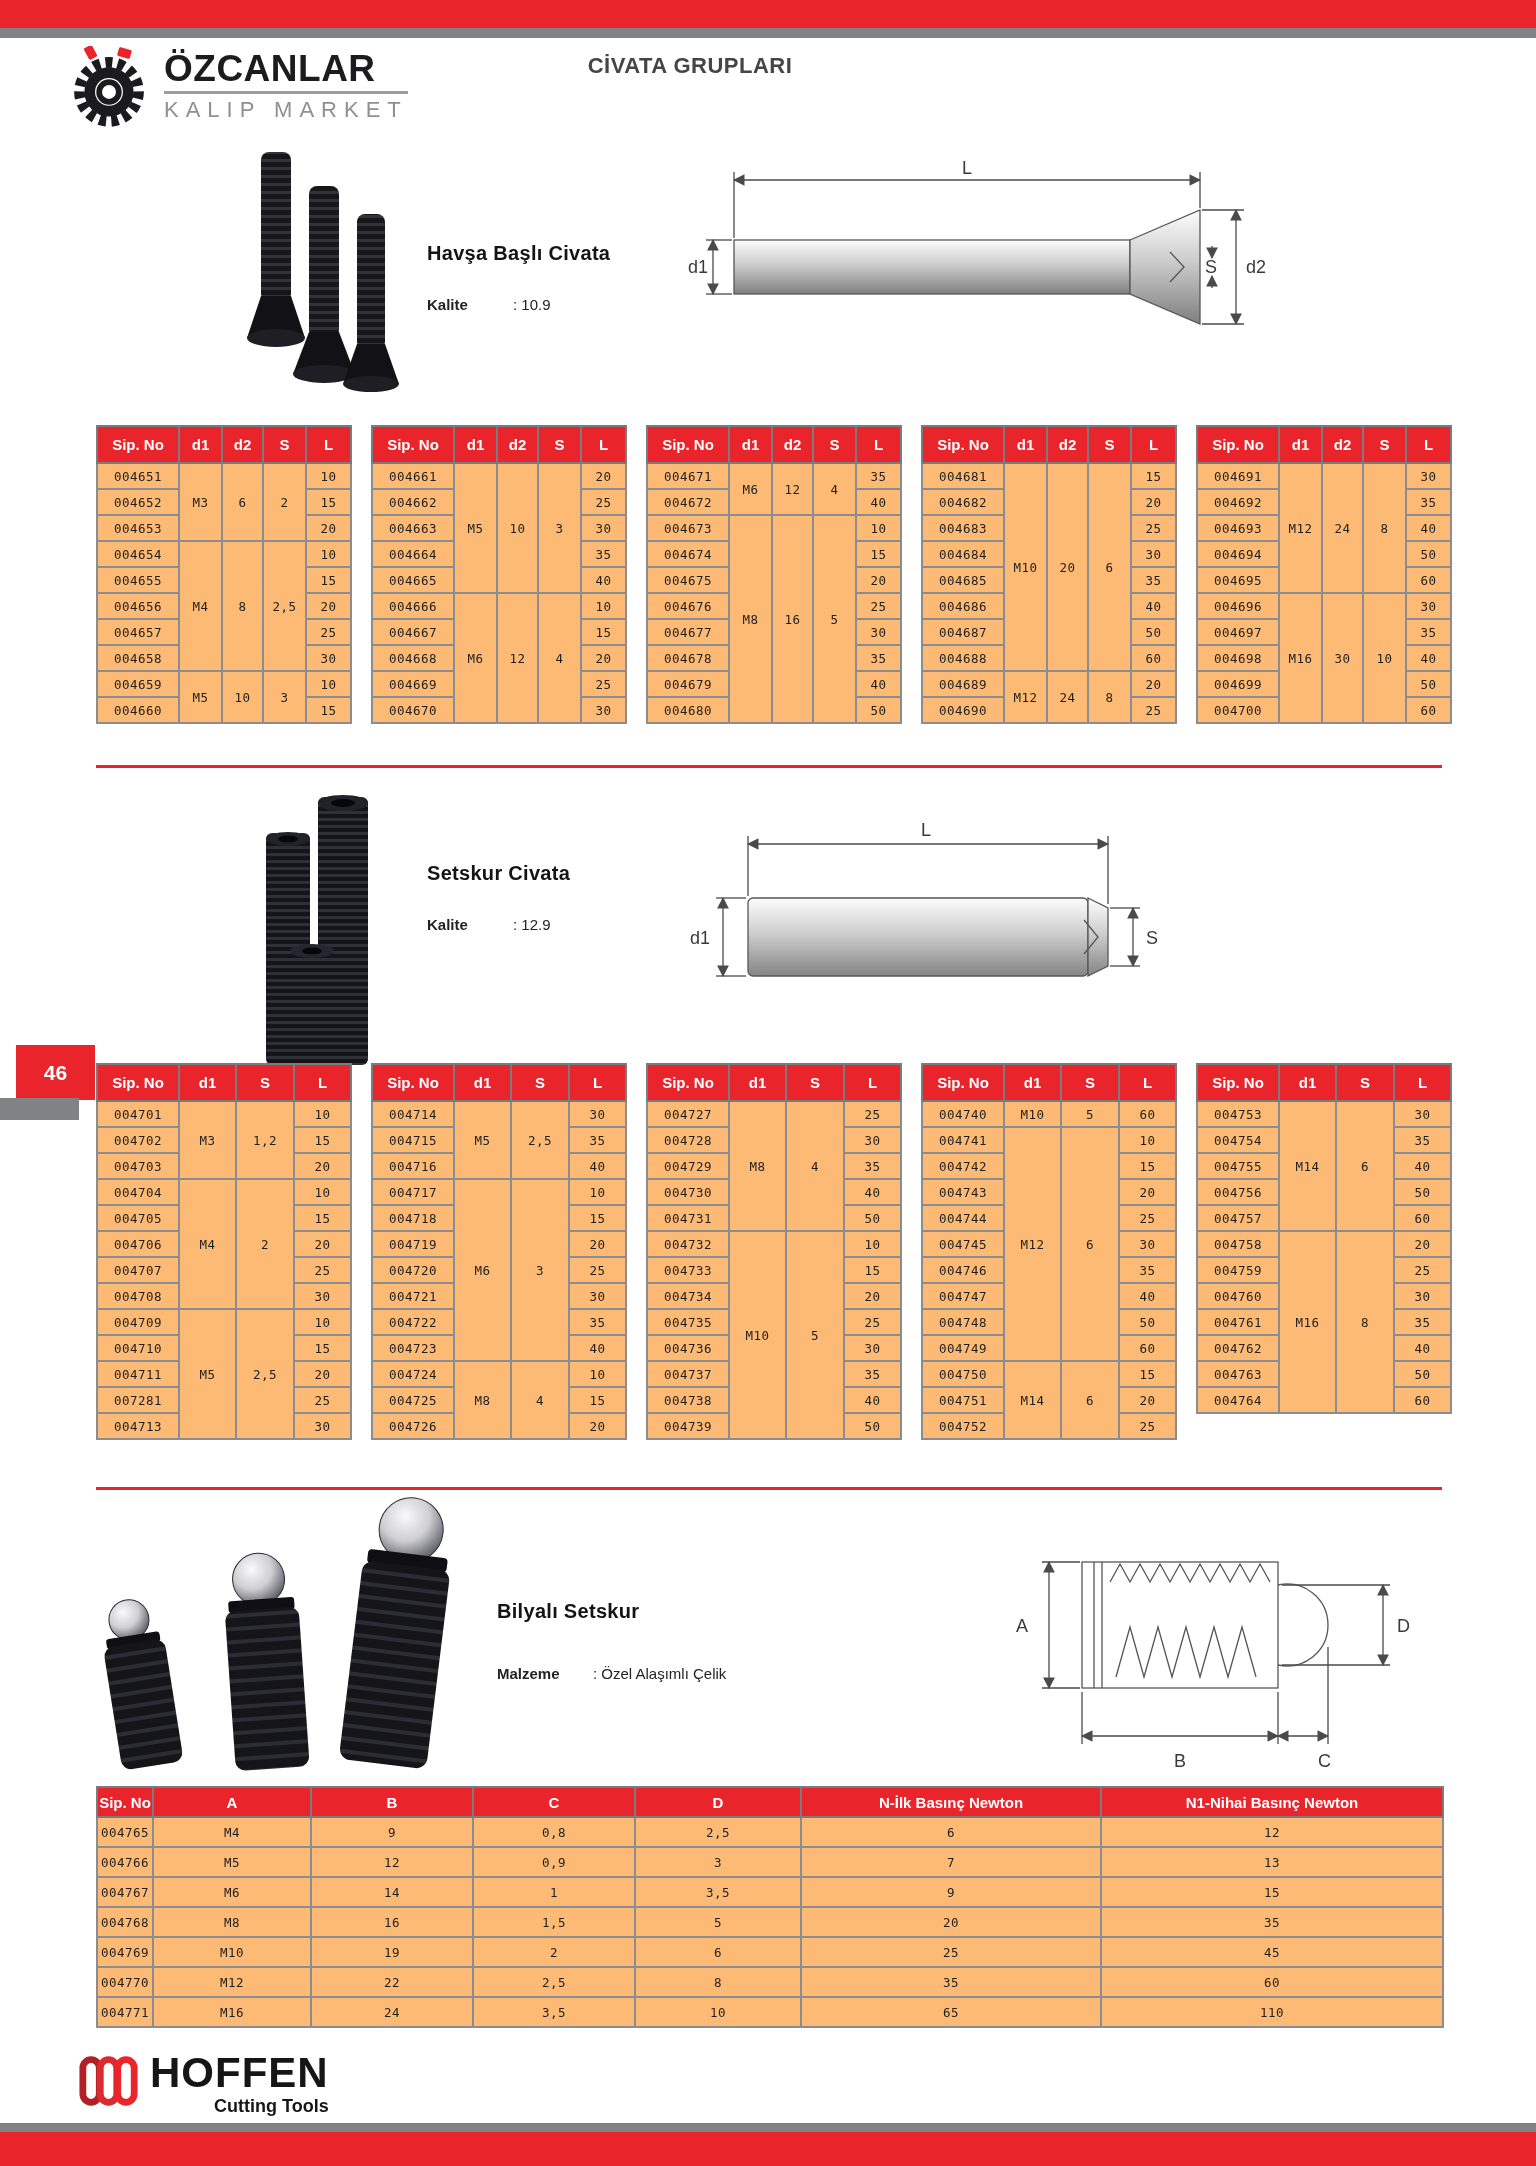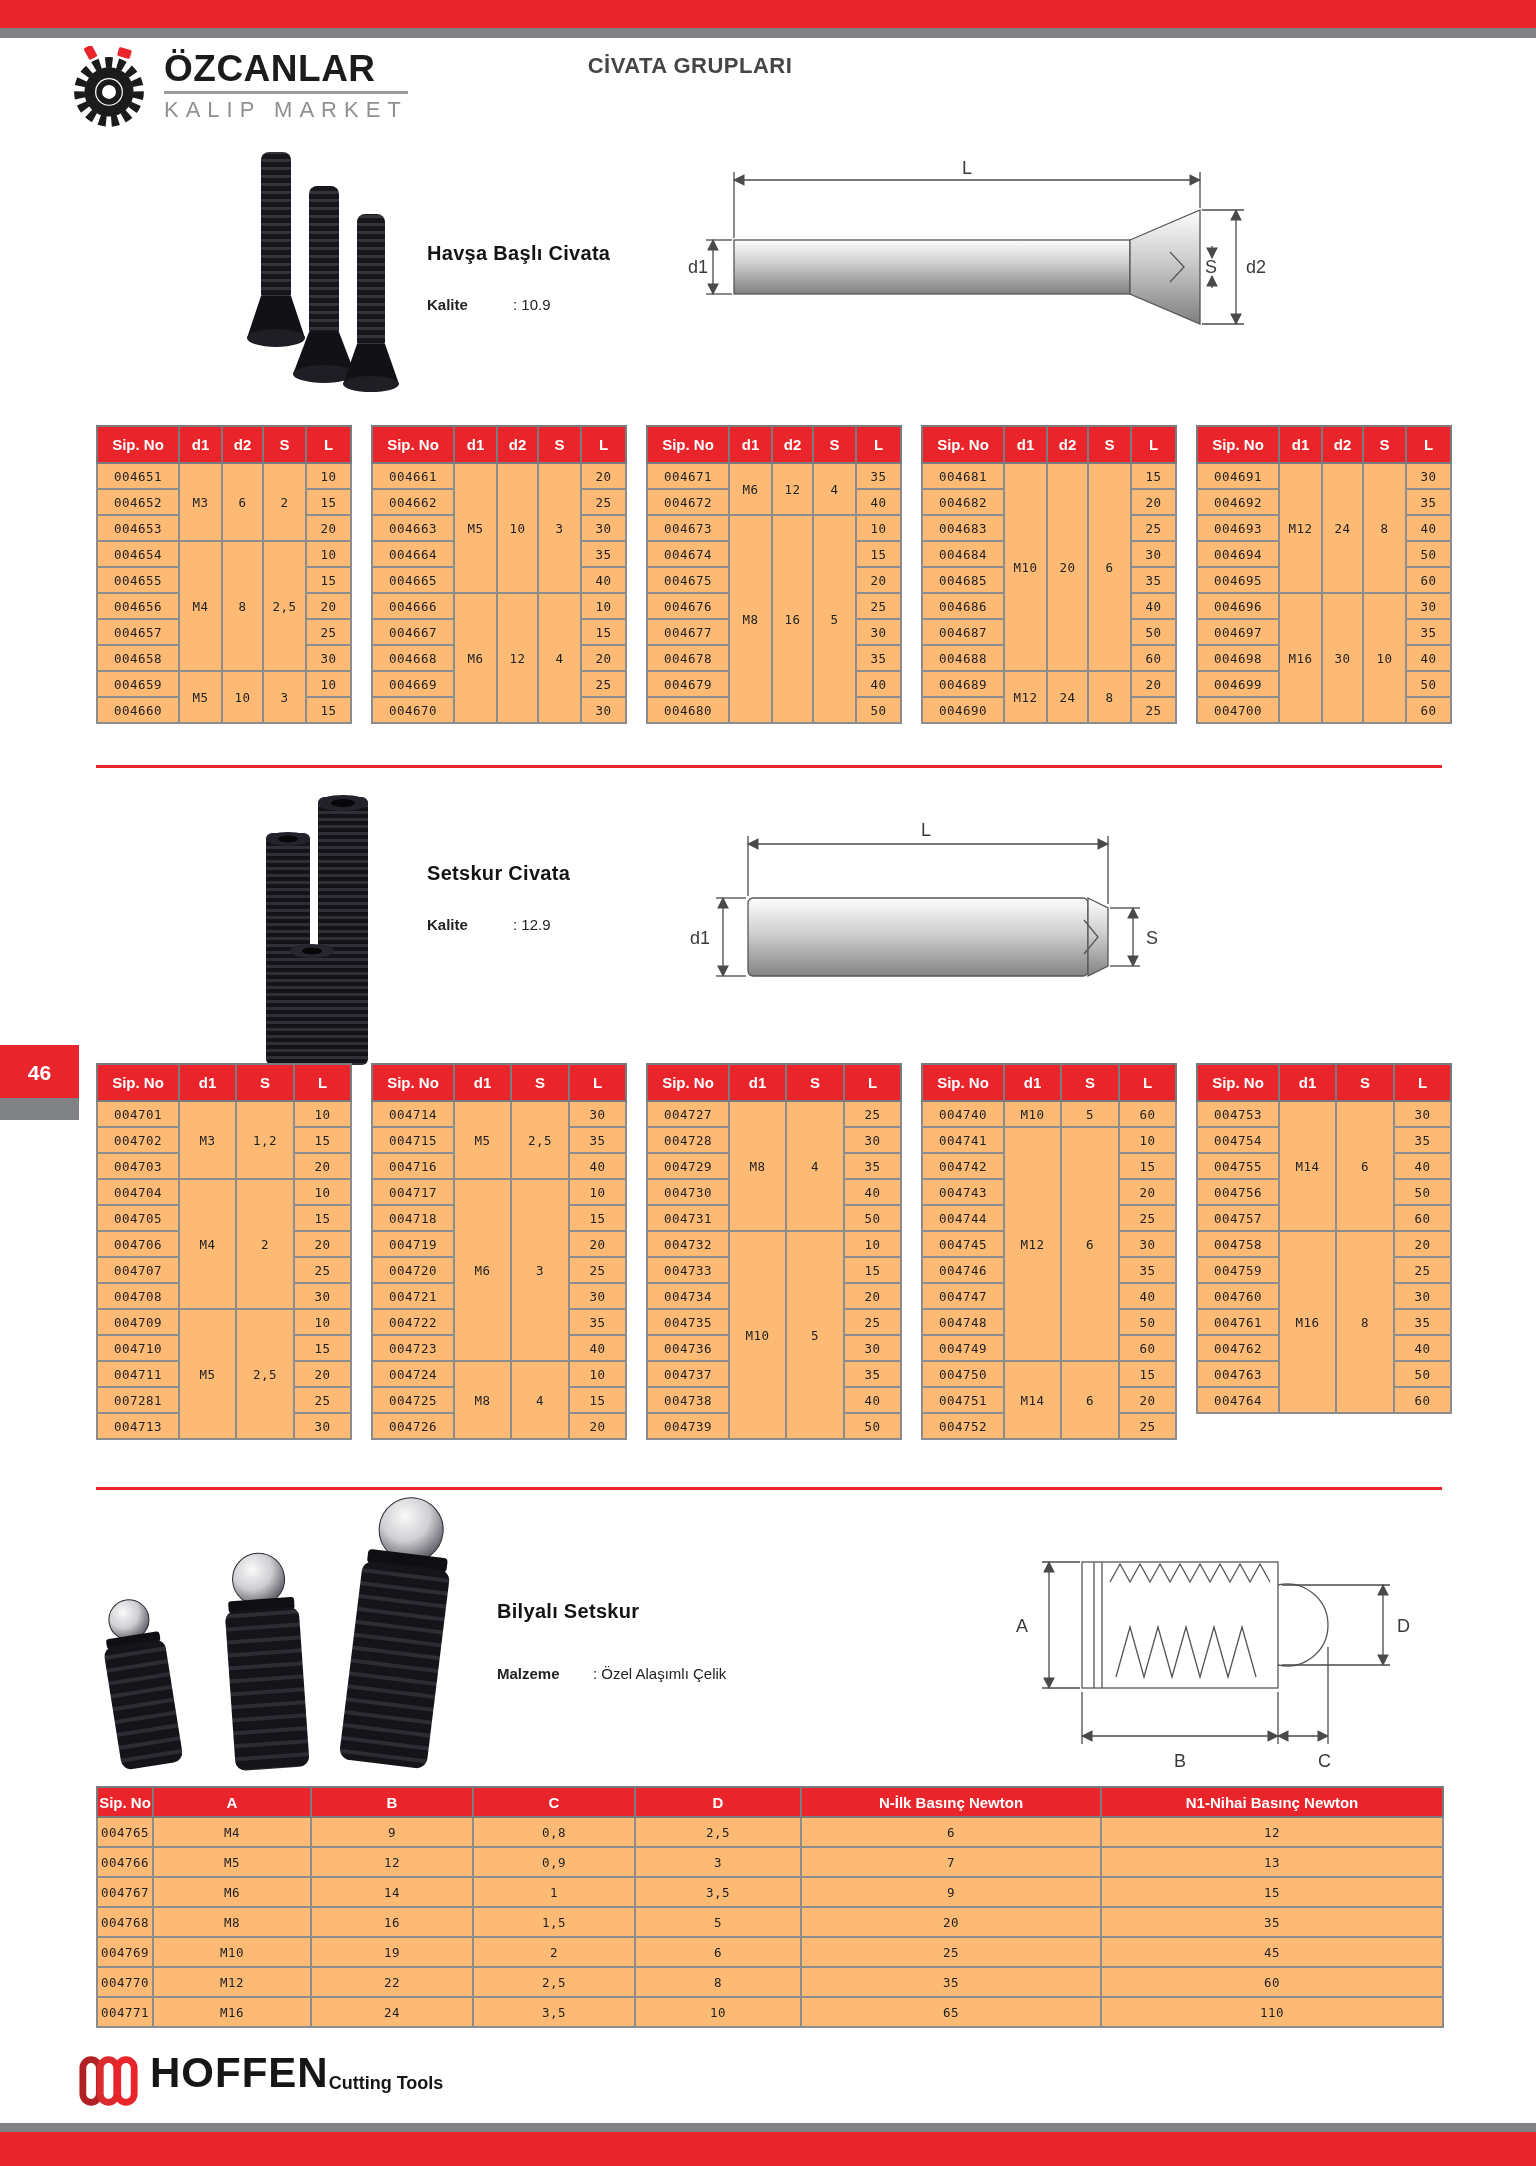--- a/index.html
+++ b/index.html
@@ -40,21 +40,21 @@
 
   .divider{height:3px;background:#e9242b}
 
   
   .tab-red{background:#e9242b;color:#fff;font-size:21px;font-weight:bold;
            display:flex;align-items:center;justify-content:center}
   .tab-gray{background:#808285}
 
   
   .hoffen{display:flex;align-items:flex-start}
-  .hoffen-text{margin-left:10px;display:flex;flex-direction:row;align-items:flex-end}
+  .hoffen-text{margin-left:10px;display:flex;flex-direction:column;align-items:flex-end}
   .hoffen-name{font-size:42px;font-weight:900;color:#161616;line-height:1;letter-spacing:1px}
   .hoffen-sub{font-size:18px;font-weight:bold;color:#161616;margin-top:2px}
 
   svg text{font-family:"Liberation Sans",sans-serif}
   .dimlbl{font-size:18px;fill:#3a3a3a}
 </style>
 </head>
 <body>
 
 <div class="page">
@@ -530,21 +530,21 @@
       <line x1="35" y1="100" x2="35" y2="178" marker-start="url(#ar2)" marker-end="url(#ar2)"></line>
       <line x1="422" y1="110" x2="452" y2="110"></line>
         <line x1="422" y1="168" x2="452" y2="168"></line>
       <line x1="445" y1="110" x2="445" y2="168" marker-start="url(#ar2)" marker-end="url(#ar2)"></line>
     </g>
     <text class="dimlbl" x="233" y="38">L</text>
     <text class="dimlbl" x="2" y="146">d1</text>
     <text class="dimlbl" x="458" y="146">S</text>
   </svg>
 
-  <div class="abs tab-red" style="left:0;top:1045px;width:79px;height:55px">
+  <div class="abs tab-red" style="left:16px;top:1045px;width:79px;height:55px">
     <span>46</span>
   </div>
   <div class="abs tab-gray" style="left:0;top:1098px;width:79px;height:22px"></div>
 
   <div class="abs trow s12" style="left:96px;top:1063px;width:1346px">
     <div>
         <table class="dtable">
           <colgroup>
             <col style="width: 82px;">
             <col style="width: 57px;">

